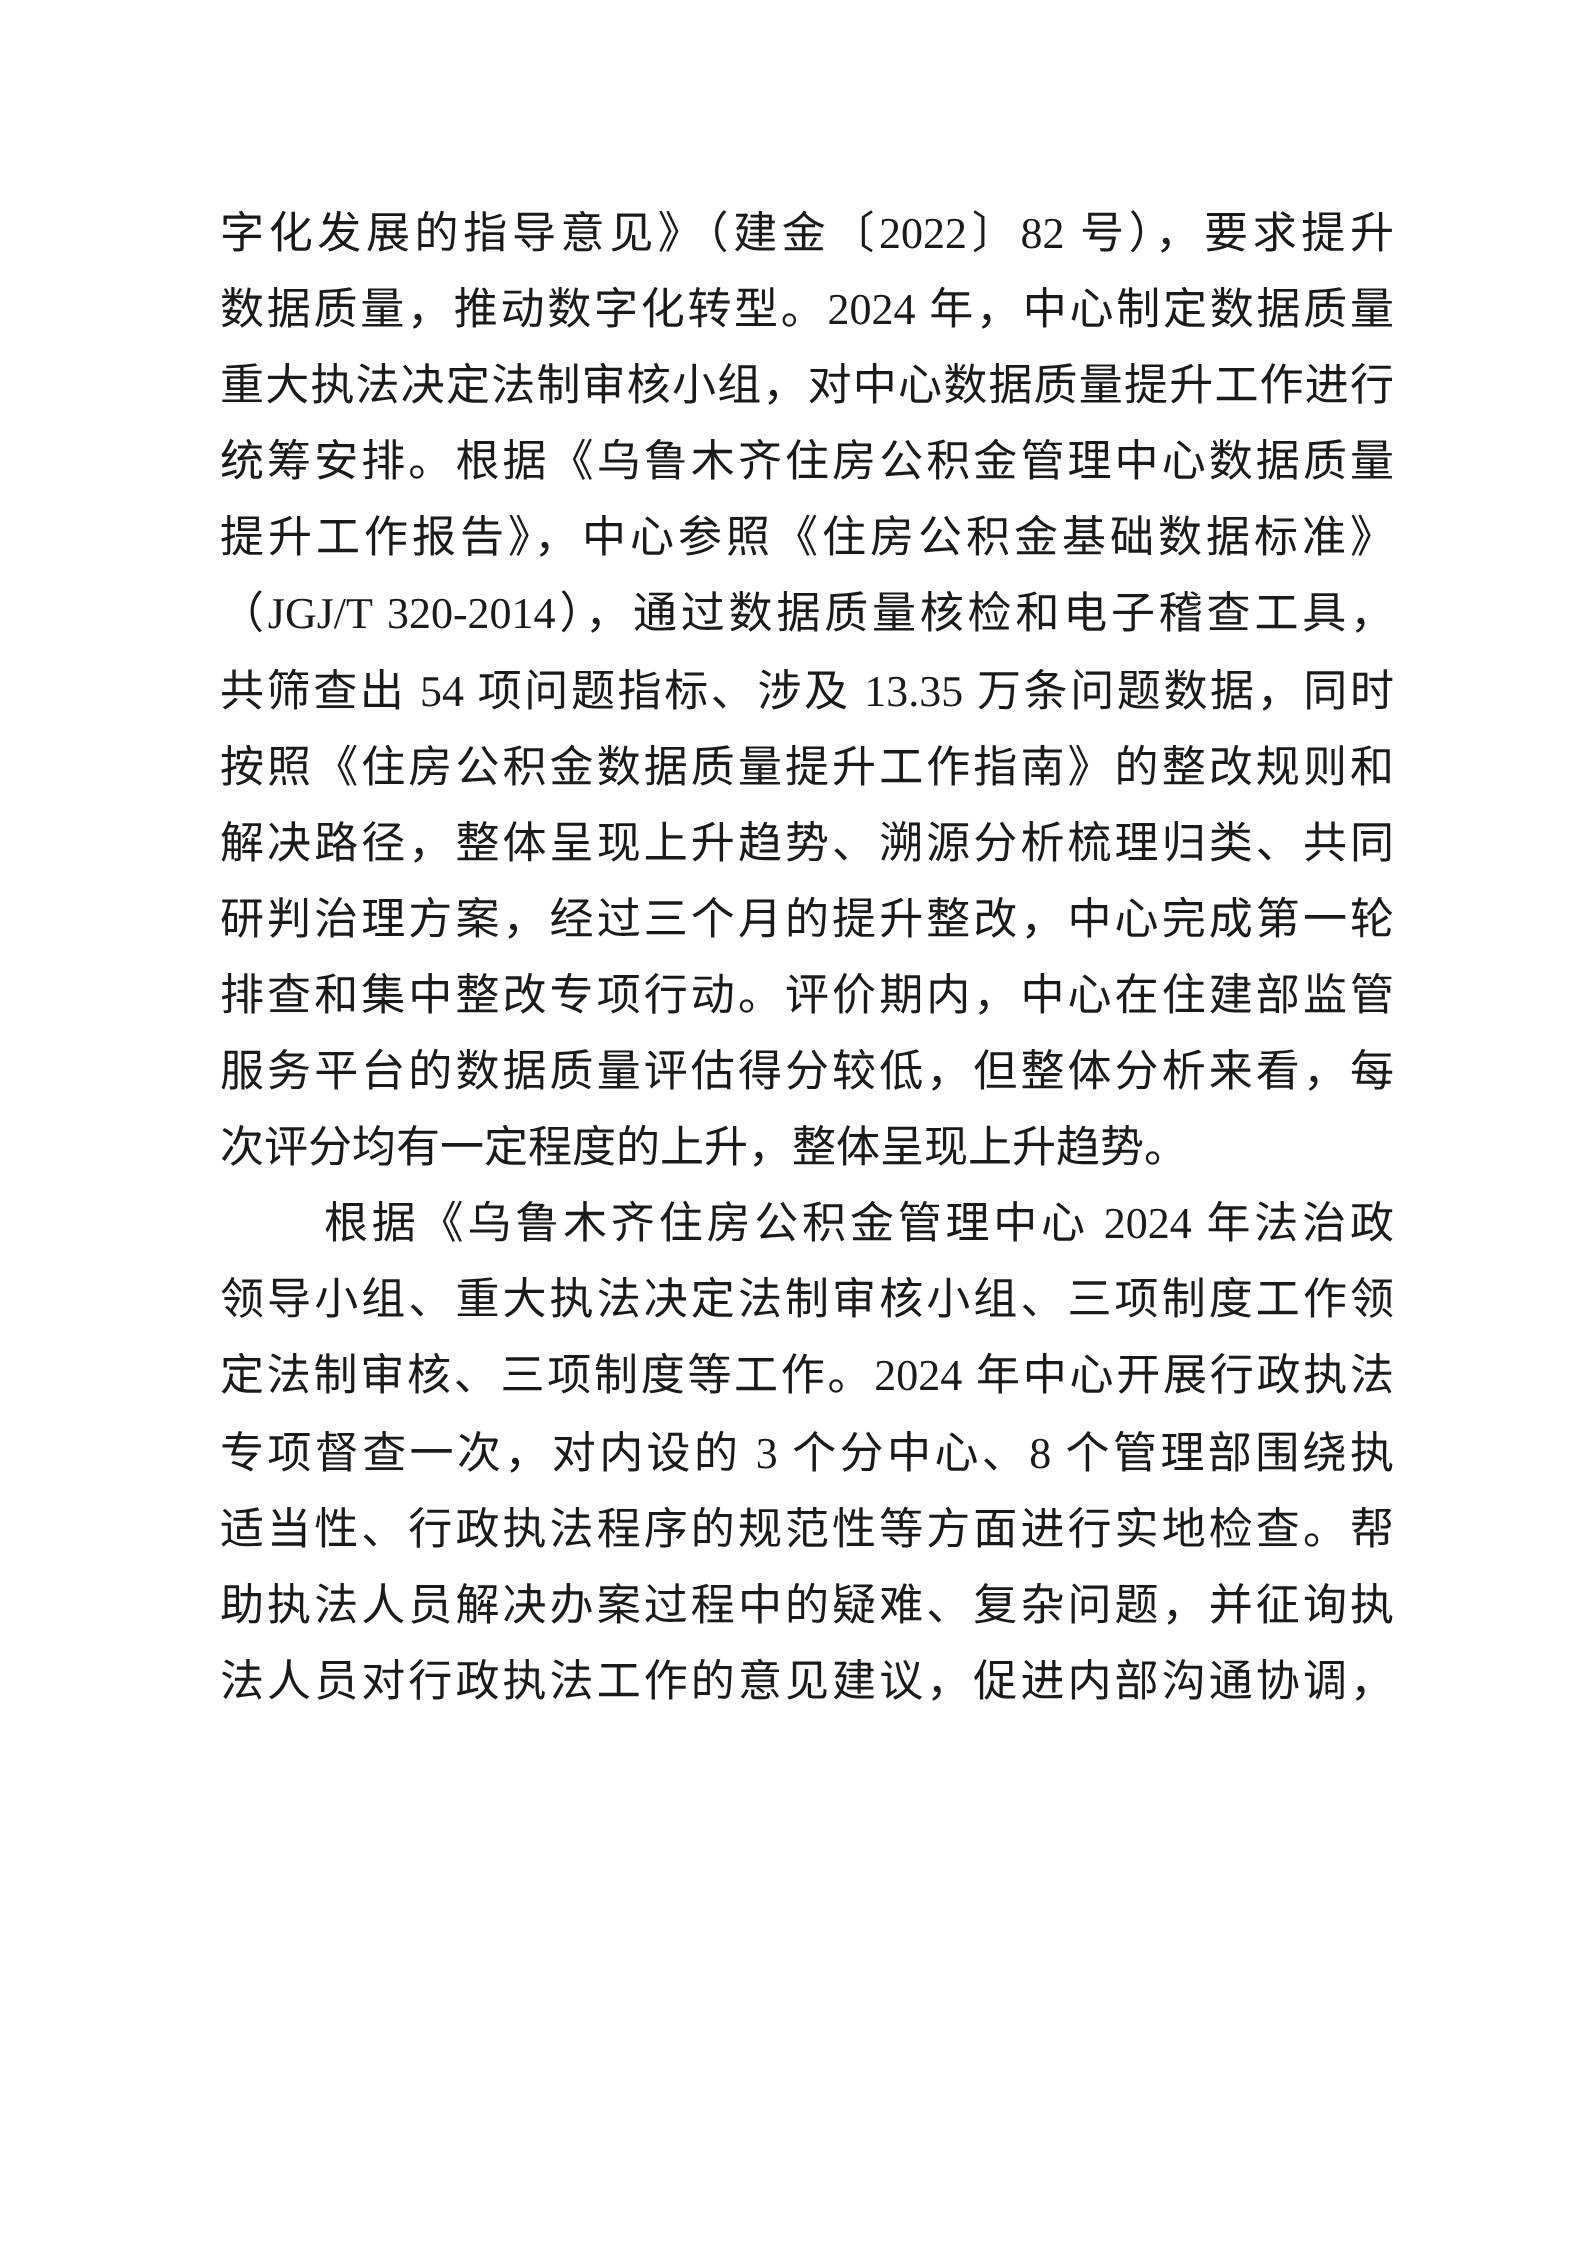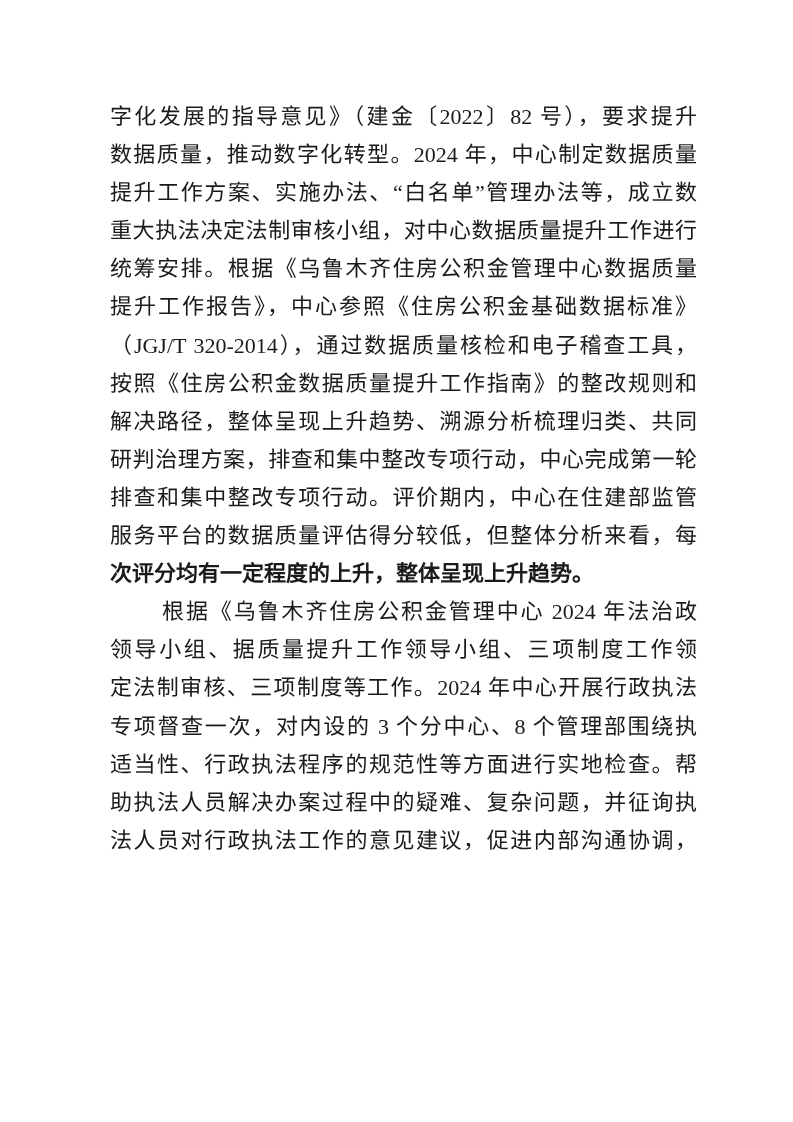--- a/index.html
+++ b/index.html
@@ -27,47 +27,46 @@
     font-size: 22px;
     height: 38.1px;
     line-height: 38.1px;
     text-align: justify;
     text-align-last: justify;
     overflow: hidden;
     letter-spacing: 0;
   }
   .para-last {
     text-align-last: left;
-    font-weight: bold;
   }
   .first-indent {
     text-indent: 52px;
   }
 </style>
 </head>
 <body>
 
 <div class="page" style="background: rgb(255, 255, 255);">
   <div class="text-block" style="color: rgb(26, 26, 26);">
 
     <div class="line">字化发展的指导意见》（建金〔2022〕82 号），要求提升</div>
     <div class="line">数据质量，推动数字化转型。2024 年，中心制定数据质量</div>
-    <div class="line">提升工作方案、实施办法、“白名单”管理办法等，成立数</div>
     <div class="line">重大执法决定法制审核小组，对中心数据质量提升工作进行</div>
     <div class="line">统筹安排。根据《乌鲁木齐住房公积金管理中心数据质量</div>
     <div class="line">提升工作报告》，中心参照《住房公积金基础数据标准》</div>
     <div class="line">（JGJ/T 320-2014），通过数据质量核检和电子稽查工具，</div>
+    <div class="line">共筛查出 54 项问题指标、涉及 13.35 万条问题数据，同时</div>
     <div class="line">按照《住房公积金数据质量提升工作指南》的整改规则和</div>
     <div class="line">解决路径，整体呈现上升趋势、溯源分析梳理归类、共同</div>
-    <div class="line">研判治理方案，排查和集中整改专项行动，中心完成第一轮</div>
+    <div class="line">研判治理方案，经过三个月的提升整改，中心完成第一轮</div>
     <div class="line">排查和集中整改专项行动。评价期内，中心在住建部监管</div>
     <div class="line">服务平台的数据质量评估得分较低，但整体分析来看，每</div>
     <div class="line para-last">次评分均有一定程度的上升，整体呈现上升趋势。</div>
 
     <div class="line first-indent">根据《乌鲁木齐住房公积金管理中心 2024 年法治政</div>
-    <div class="line">领导小组、据质量提升工作领导小组、三项制度工作领</div>
+    <div class="line">领导小组、重大执法决定法制审核小组、三项制度工作领</div>
     <div class="line">定法制审核、三项制度等工作。2024 年中心开展行政执法</div>
     <div class="line">专项督查一次，对内设的 3 个分中心、8 个管理部围绕执</div>
     <div class="line">适当性、行政执法程序的规范性等方面进行实地检查。帮</div>
     <div class="line">助执法人员解决办案过程中的疑难、复杂问题，并征询执</div>
     <div class="line">法人员对行政执法工作的意见建议，促进内部沟通协调，</div>
   </div>
 </div>
 
 </body></html>

